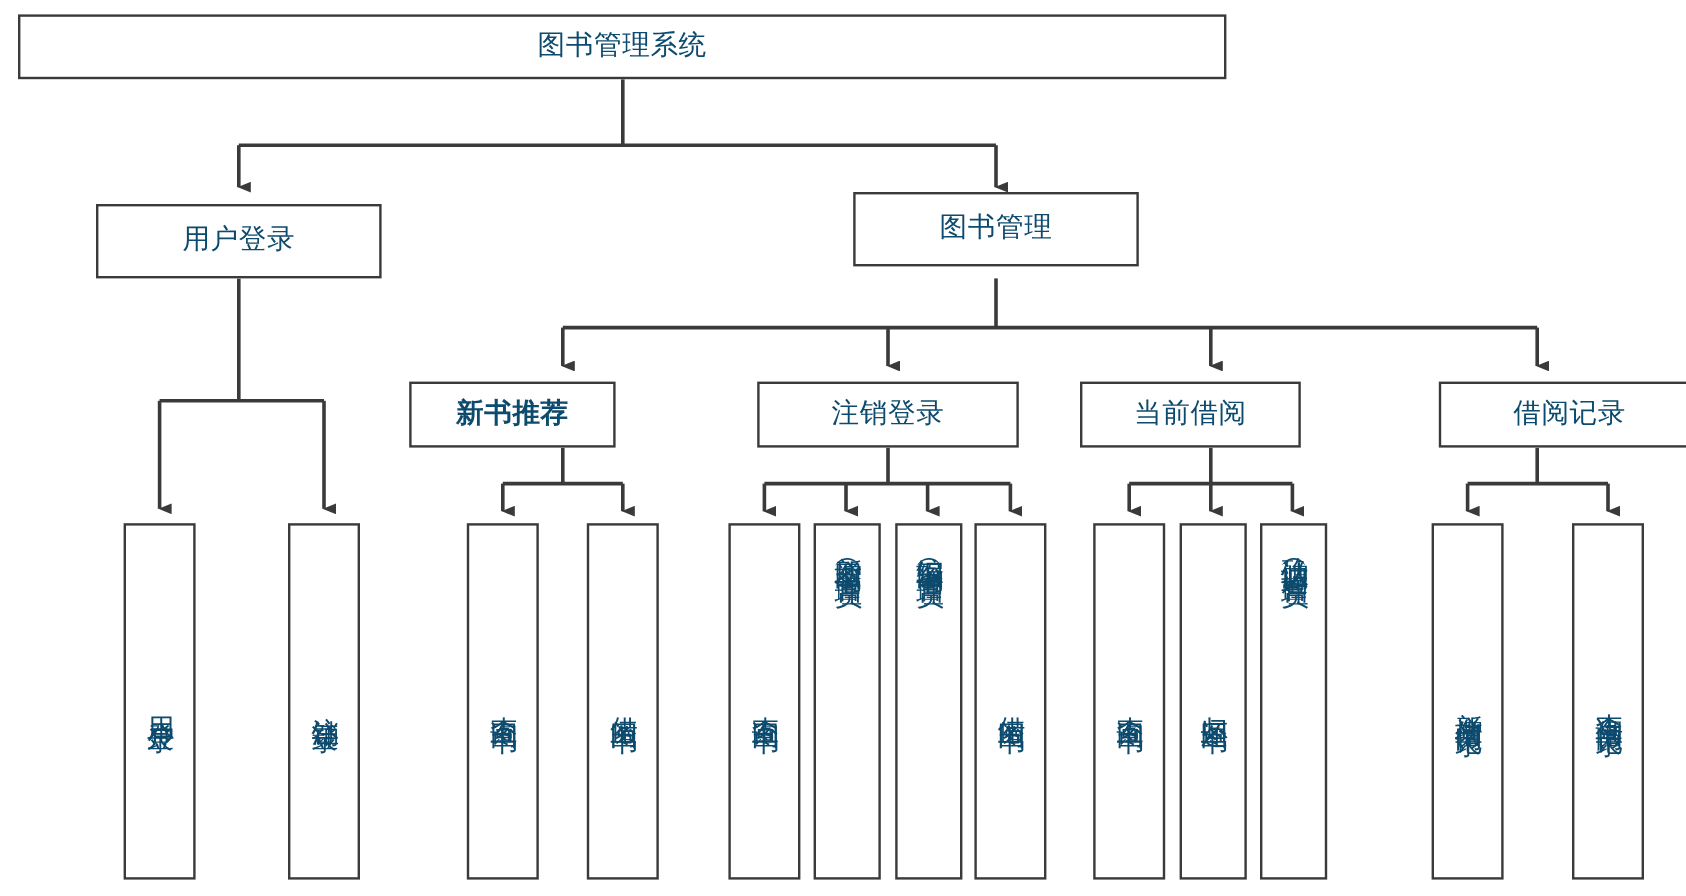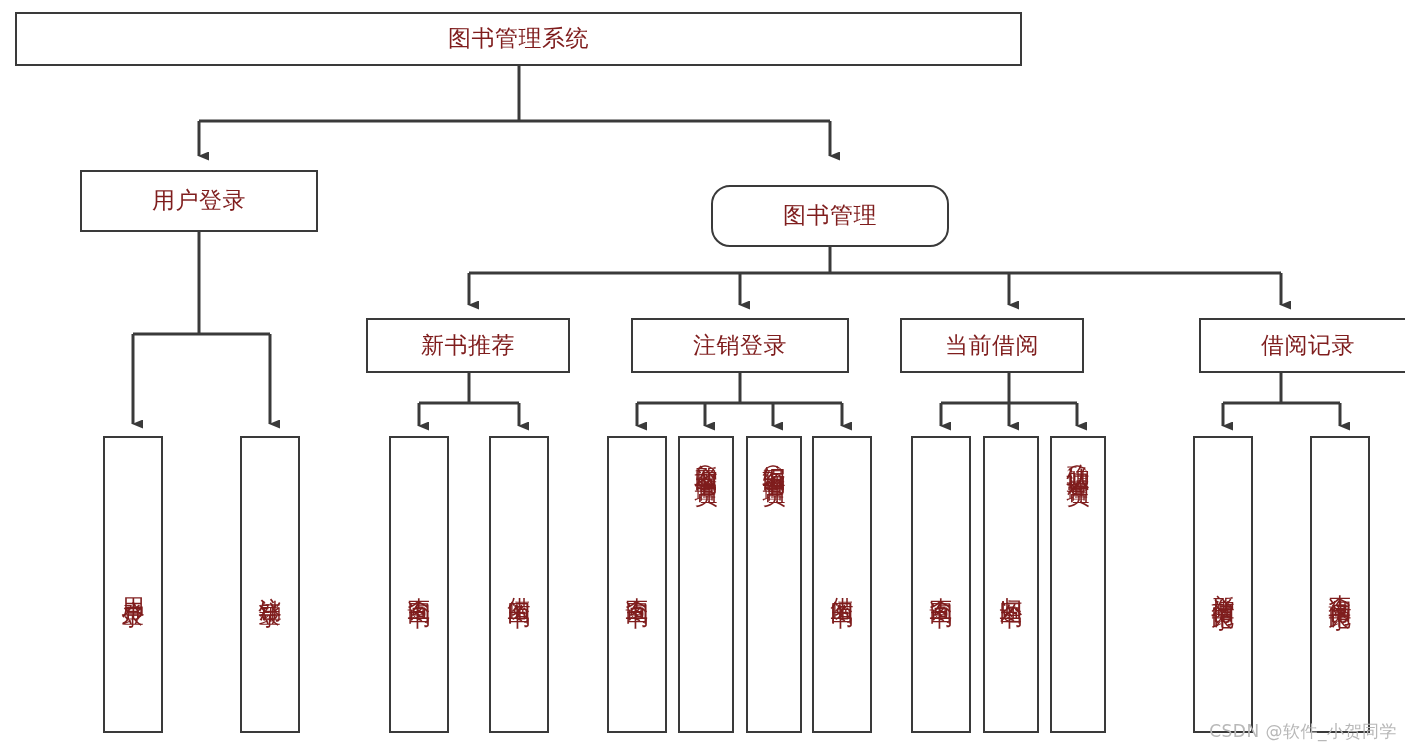--- a/index.html
+++ b/index.html
@@ -26,21 +26,21 @@
     height: 747px;
   }
   .node {
     position: absolute;
     box-sizing: border-box;
     background: #ffffff;
     border: 2px solid #3a3a3a;
     display: flex;
     align-items: center;
     justify-content: center;
-    color: #7f1d1d;
+    color: #0c4a6e;
   }
   .node .node-label {
     display: block;
     text-align: center;
     line-height: 1.28;
     white-space: pre;
   }
   .node.horizontal .node-label {
     font-size: 23px;
     letter-spacing: 0.5px;
@@ -127,25 +127,25 @@
   </svg>
 
   <div class="node horizontal" style="left:15px; top:12px; width:1007px; height:54px;">
     <span class="node-label">图书管理系统</span>
   </div>
 
   <div class="node horizontal" style="left:80px; top:170px; width:238px; height:62px;">
     <span class="node-label">用户登录</span>
   </div>
 
-  <div class="node horizontal" style="left:711px; top:185px; width:238px; height:62px;border-radius:19px;">
+  <div class="node horizontal" style="left:711px; top:160px; width:238px; height:62px;">
     <span class="node-label">图书管理</span>
   </div>
 
-  <div class="node horizontal" style="left:366px; top:318px; width:204px; height:55px;">
+  <div class="node horizontal" style="left:341px; top:318px; width:172px; height:55px;font-weight:bold;">
     <span class="node-label">新书推荐</span>
   </div>
 
   <div class="node horizontal" style="left:631px; top:318px; width:218px; height:55px;">
     <span class="node-label">注销登录</span>
   </div>
 
   <div class="node horizontal" style="left:900px; top:318px; width:184px; height:55px;">
     <span class="node-label">当前借阅</span>
   </div>
@@ -199,15 +199,14 @@
   </div>
 
   <div class="node vertical midset" style="left:1193px; top:436px; width:60px; height:297px;">
     <span class="node-label">新增借阅记录</span>
   </div>
 
   <div class="node vertical midset" style="left:1310px; top:436px; width:60px; height:297px;">
     <span class="node-label">查询借阅记录</span>
   </div>
 
-  <div id="watermark">CSDN @软件_小贺同学</div>
 
 </div>
 
 </body></html>

